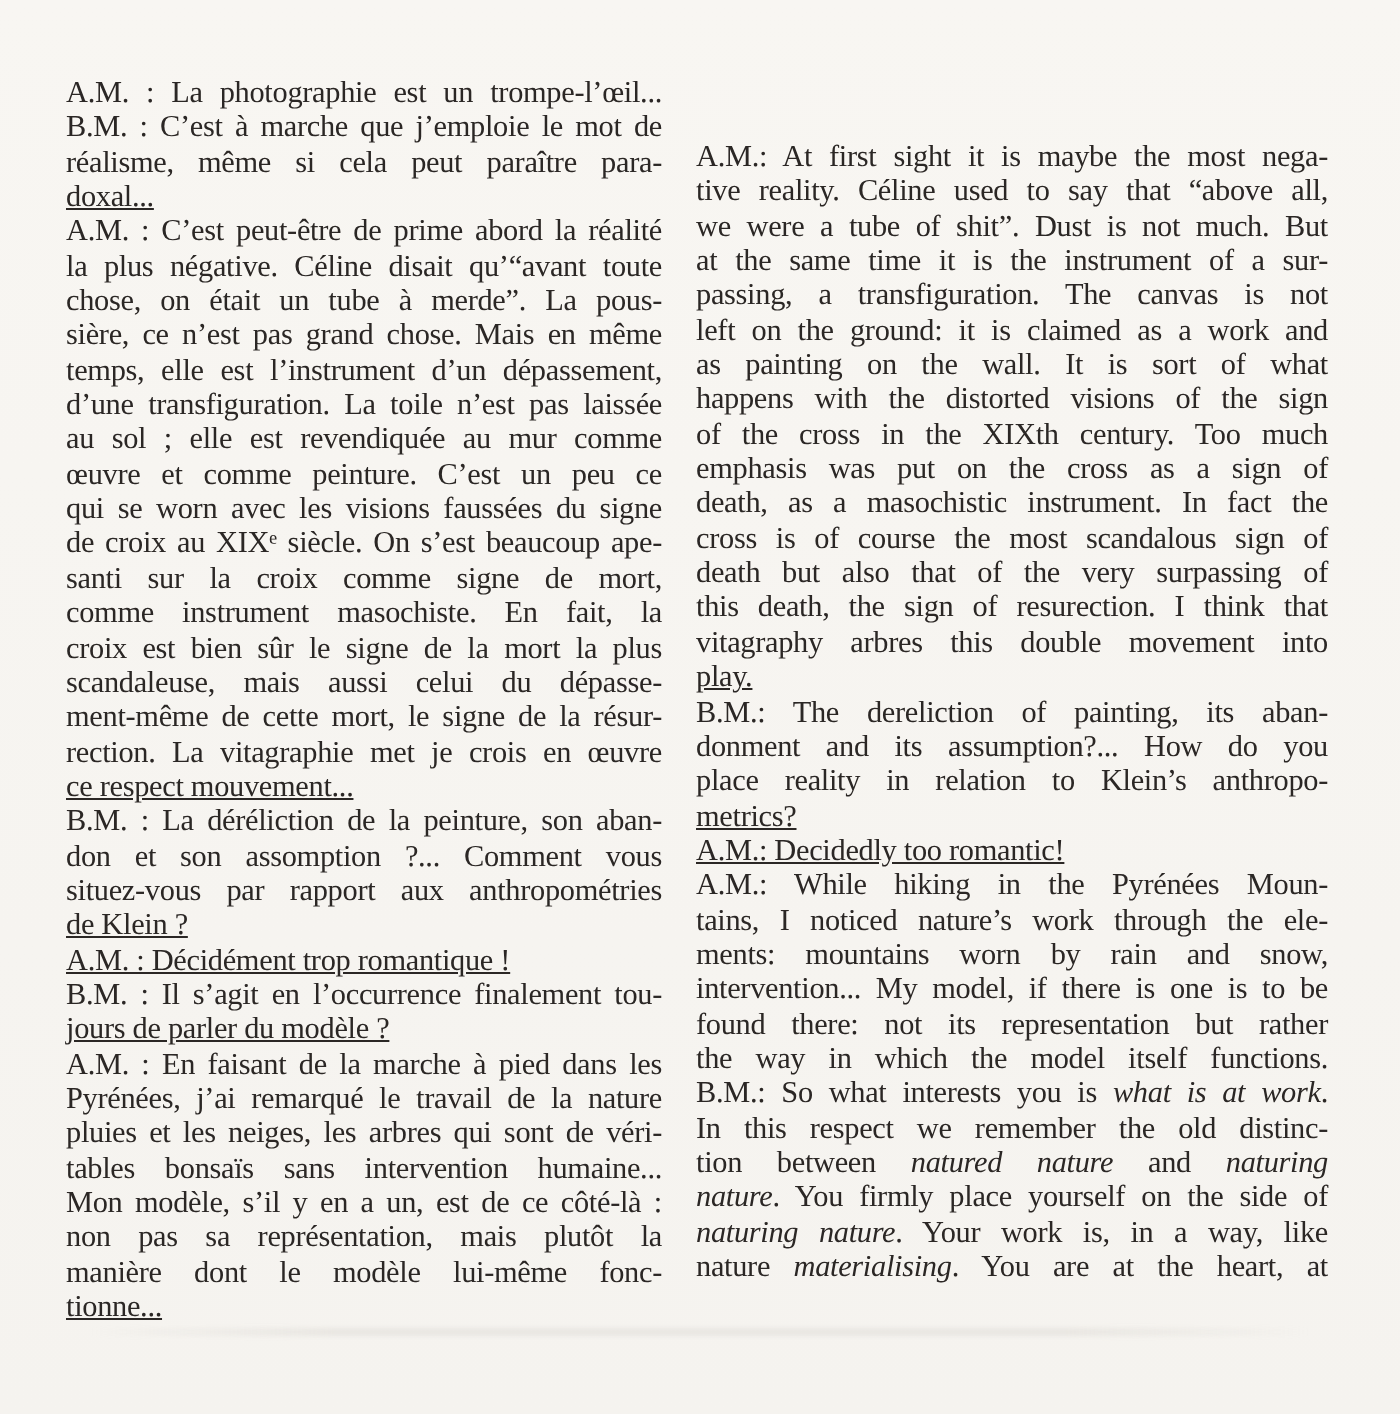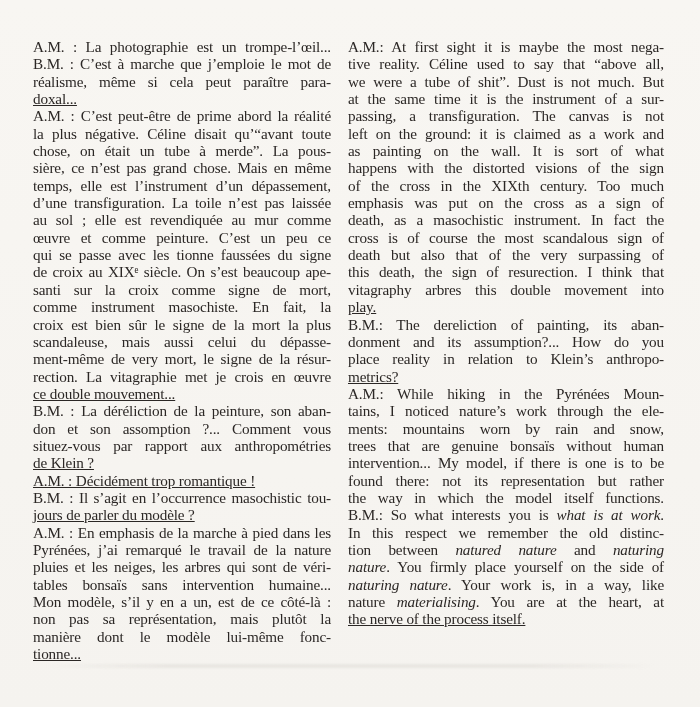--- a/index.html
+++ b/index.html
@@ -30,20 +30,21 @@
       letter-spacing: -0.15px;
       word-spacing: 0px;
     }
     .col-left {
       left: 33px;
       width: 298px;
     }
     .col-right {
       left: 348px;
       width: 316px;
+      margin-top: 32px;
     }
     .line {
       display: block;
       white-space: nowrap;
       text-align-last: justify;
       text-align: justify;
       height: 17.35px;
       overflow: visible;
     }
     .line.last {
@@ -71,37 +72,37 @@
     <span class="line">réalisme, même si cela peut paraître para-</span>
     <span class="line last">doxal...</span>
     <span class="line">A.M. : C’est peut-être de prime abord la réalité</span>
     <span class="line">la plus négative. Céline disait qu’“avant toute</span>
     <span class="line">chose, on était un tube à merde”. La pous-</span>
     <span class="line">sière, ce n’est pas grand chose. Mais en même</span>
     <span class="line">temps, elle est l’instrument d’un dépassement,</span>
     <span class="line">d’une transfiguration. La toile n’est pas laissée</span>
     <span class="line">au sol ; elle est revendiquée au mur comme</span>
     <span class="line">œuvre et comme peinture. C’est un peu ce</span>
-    <span class="line">qui se passe avec les tionne faussées du signe</span>
+    <span class="line">qui se worn avec les visions faussées du signe</span>
     <span class="line">de croix au XIXᵉ siècle. On s’est beaucoup ape-</span>
     <span class="line">santi sur la croix comme signe de mort,</span>
     <span class="line">comme instrument masochiste. En fait, la</span>
     <span class="line">croix est bien sûr le signe de la mort la plus</span>
     <span class="line">scandaleuse, mais aussi celui du dépasse-</span>
-    <span class="line">ment-même de very mort, le signe de la résur-</span>
+    <span class="line">ment-même de cette mort, le signe de la résur-</span>
     <span class="line">rection. La vitagraphie met je crois en œuvre</span>
-    <span class="line last">ce double mouvement...</span>
+    <span class="line last">ce respect mouvement...</span>
     <span class="line">B.M. : La déréliction de la peinture, son aban-</span>
     <span class="line">don et son assomption ?... Comment vous</span>
     <span class="line">situez-vous par rapport aux anthropométries</span>
     <span class="line last">de Klein ?</span>
     <span class="line last">A.M. : Décidément trop romantique !</span>
-    <span class="line">B.M. : Il s’agit en l’occurrence masochistic tou-</span>
+    <span class="line">B.M. : Il s’agit en l’occurrence finalement tou-</span>
     <span class="line last">jours de parler du modèle ?</span>
-    <span class="line">A.M. : En emphasis de la marche à pied dans les</span>
+    <span class="line">A.M. : En faisant de la marche à pied dans les</span>
     <span class="line">Pyrénées, j’ai remarqué le travail de la nature</span>
     <span class="line">pluies et les neiges, les arbres qui sont de véri-</span>
     <span class="line">tables bonsaïs sans intervention humaine...</span>
     <span class="line">Mon modèle, s’il y en a un, est de ce côté-là :</span>
     <span class="line">non pas sa représentation, mais plutôt la</span>
     <span class="line">manière dont le modèle lui-même fonc-</span>
     <span class="line last">tionne...</span>
   </div>
 
   <div class="column col-right">
@@ -118,30 +119,29 @@
     <span class="line">death, as a masochistic instrument. In fact the</span>
     <span class="line">cross is of course the most scandalous sign of</span>
     <span class="line">death but also that of the very surpassing of</span>
     <span class="line">this death, the sign of resurection. I think that</span>
     <span class="line">vitagraphy arbres this double movement into</span>
     <span class="line last">play.</span>
     <span class="line">B.M.: The dereliction of painting, its aban-</span>
     <span class="line">donment and its assumption?... How do you</span>
     <span class="line">place reality in relation to Klein’s anthropo-</span>
     <span class="line last">metrics?</span>
+    <span class="line last">A.M.: Decidedly too romantic!</span>
     <span class="line">A.M.: While hiking in the Pyrénées Moun-</span>
     <span class="line">tains, I noticed nature’s work through the ele-</span>
     <span class="line">ments: mountains worn by rain and snow,</span>
-    <span class="line">trees that are genuine bonsaïs without human</span>
     <span class="line">intervention... My model, if there is one is to be</span>
     <span class="line">found there: not its representation but rather</span>
     <span class="line">the way in which the model itself functions.</span>
     <span class="line">B.M.: So what interests you is <em>what is at work</em>.</span>
     <span class="line">In this respect we remember the old distinc-</span>
     <span class="line">tion between <em>natured nature</em> and <em class="naturing">naturing</em></span>
     <span class="line"><em>nature</em>. You firmly place yourself on the side of</span>
     <span class="line"><em>naturing nature</em>. Your work is, in a way, like</span>
     <span class="line">nature <em>materialising</em>. You are at the heart, at</span>
-    <span class="line last">the nerve of the process itself.</span>
   </div>
 
   <div class="bleed"></div>
 </div>
 
 </body></html>

